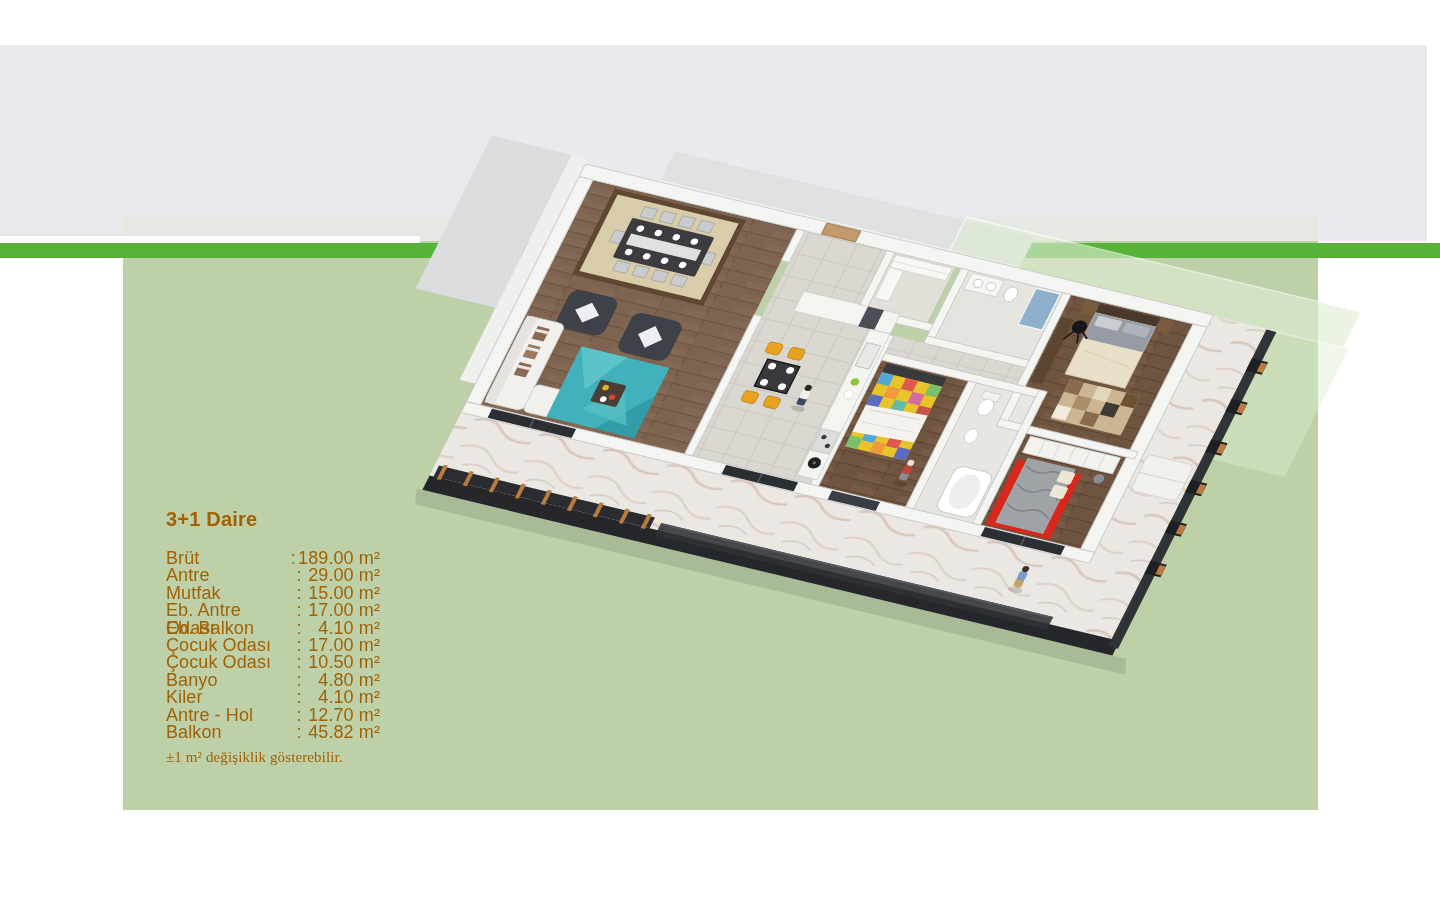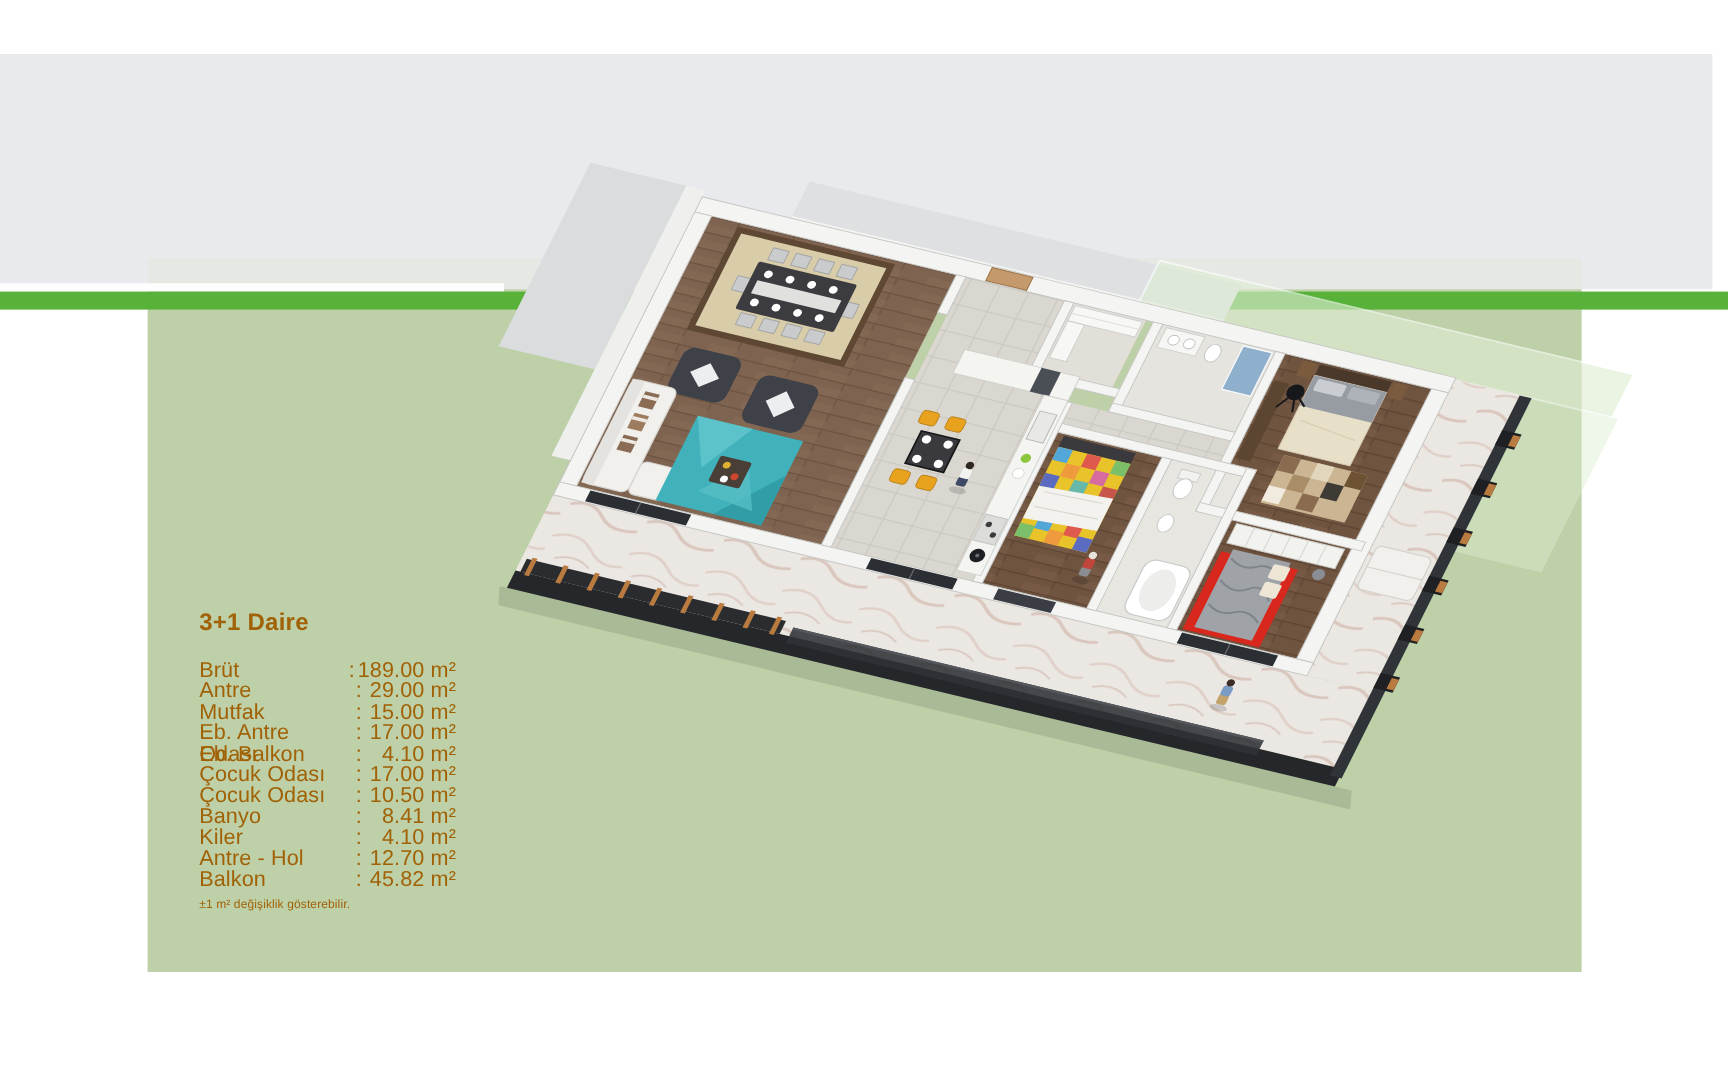--- a/index.html
+++ b/index.html
@@ -11,21 +11,21 @@
   .accent-stripe{position:absolute;left:0;top:243px;width:1440px;height:15px;background:#58B23A;z-index:3;}
   .green-panel{position:absolute;left:123px;top:215px;width:1195px;height:595px;background:#BDD0A7;z-index:0;}
   .render-svg{position:absolute;left:378px;top:128px;width:992px;height:620px;z-index:4;}
   .info{position:absolute;left:166px;top:508px;width:214px;z-index:5;color:#a16207;}
   .info h1{margin:0 0 20px 0;font-size:20px;line-height:22px;font-weight:700;letter-spacing:.2px;}
   .rows{display:block;}
   .row{display:flex;height:17.4px;font-size:18px;line-height:17.4px;letter-spacing:.1px;justify-content:space-between;}
   .row .lbl{width:128px;}
   .row .sep{width:10px;text-align:center;}
   .row .val{flex:1;text-align:right;white-space:pre;}
-  .footnote{margin-top:8px;font-size:10px;letter-spacing:.1px;}
+  .footnote{margin-top:8px;font-size:15px;letter-spacing:.1px;font-family:Liberation Serif, serif;}
 </style>
 </head>
 <body>
 
 <div class="page">
 
   <div class="green-panel"></div>
   <div class="gray-band"></div>
   <div class="band-tint"></div>
   <div class="band-gap"></div>
@@ -377,21 +377,21 @@
           <span class="val">17.00 m²</span>
         </div>
       <div class="row">
           <span class="lbl">Çocuk Odası</span>
           <span class="sep">:</span>
           <span class="val">10.50 m²</span>
         </div>
       <div class="row">
           <span class="lbl">Banyo</span>
           <span class="sep">:</span>
-          <span class="val">8.41 m²</span>
+          <span class="val">4.80 m²</span>
         </div>
       <div class="row">
           <span class="lbl">Kiler</span>
           <span class="sep">:</span>
           <span class="val">4.10 m²</span>
         </div>
       <div class="row">
           <span class="lbl">Antre - Hol</span>
           <span class="sep">:</span>
           <span class="val">12.70 m²</span>

